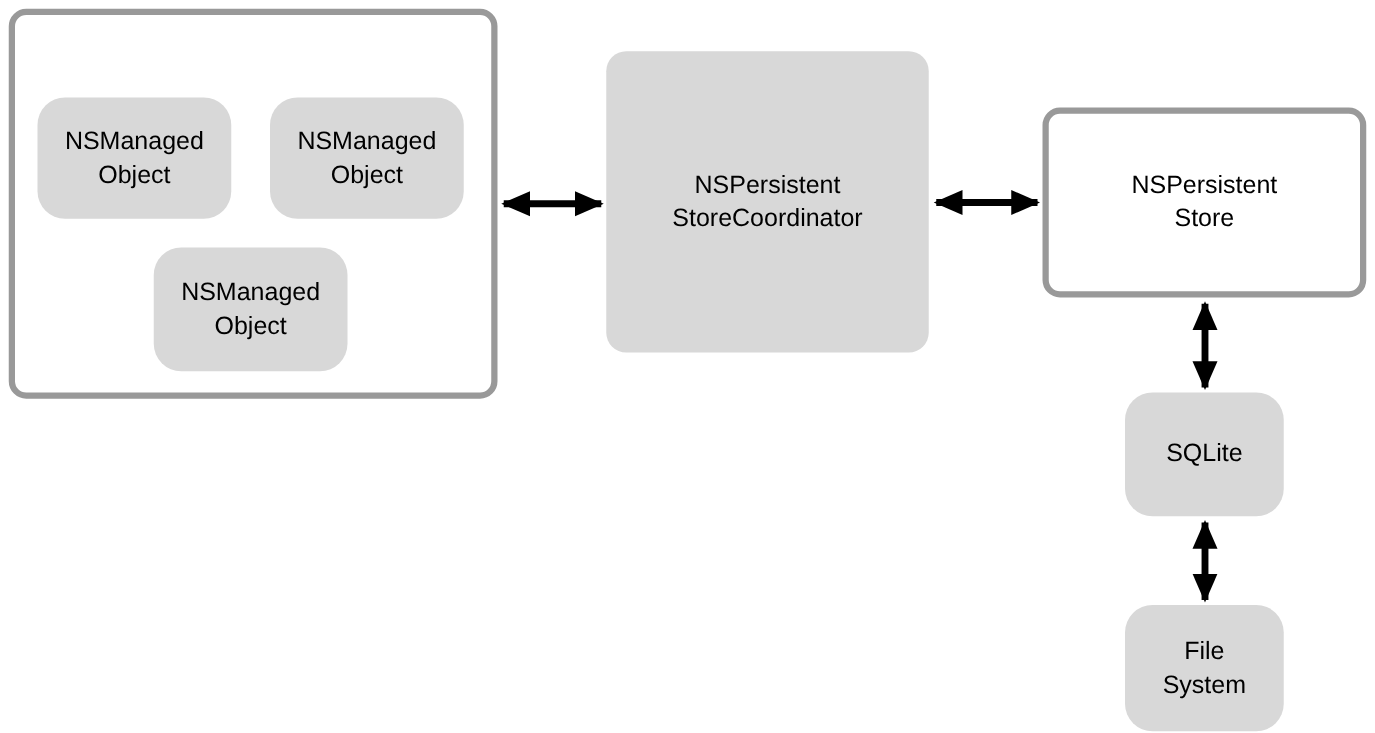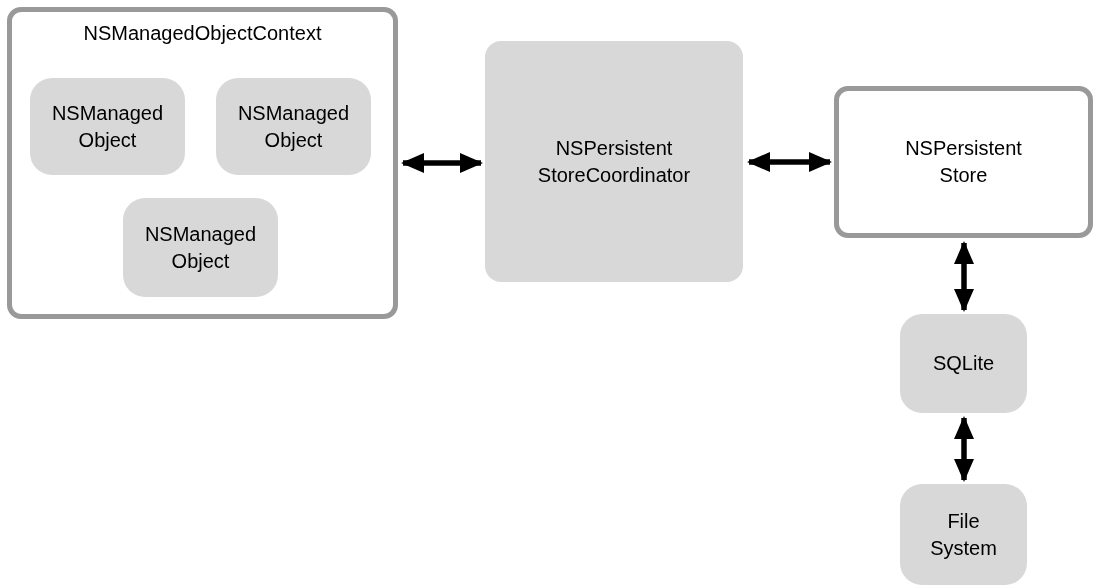--- a/index.html
+++ b/index.html
@@ -113,21 +113,20 @@
         <path d="M0,2 L23,12 L0,22 Z" fill="#000000"></path>
       </marker>
     </defs>
     <line class="arrow-line" x1="403" y1="163" x2="481" y2="163" marker-start="url(#ah)" marker-end="url(#ah)"></line>
     <line class="arrow-line" x1="749" y1="162" x2="830" y2="162" marker-start="url(#ah)" marker-end="url(#ah)"></line>
     <line class="arrow-line" x1="964" y1="243" x2="964" y2="310" marker-start="url(#ah)" marker-end="url(#ah)"></line>
     <line class="arrow-line" x1="964" y1="418" x2="964" y2="480" marker-start="url(#ah)" marker-end="url(#ah)"></line>
   </svg>
 
   <div class="box outlined context">
-    <div class="context-title">NSManagedObjectContext</div>
 
     <div class="box filled mo1">
       <span class="label">NSManaged
 Object</span>
     </div>
     <div class="box filled mo2">
       <span class="label">NSManaged
 Object</span>
     </div>
     <div class="box filled mo3">

